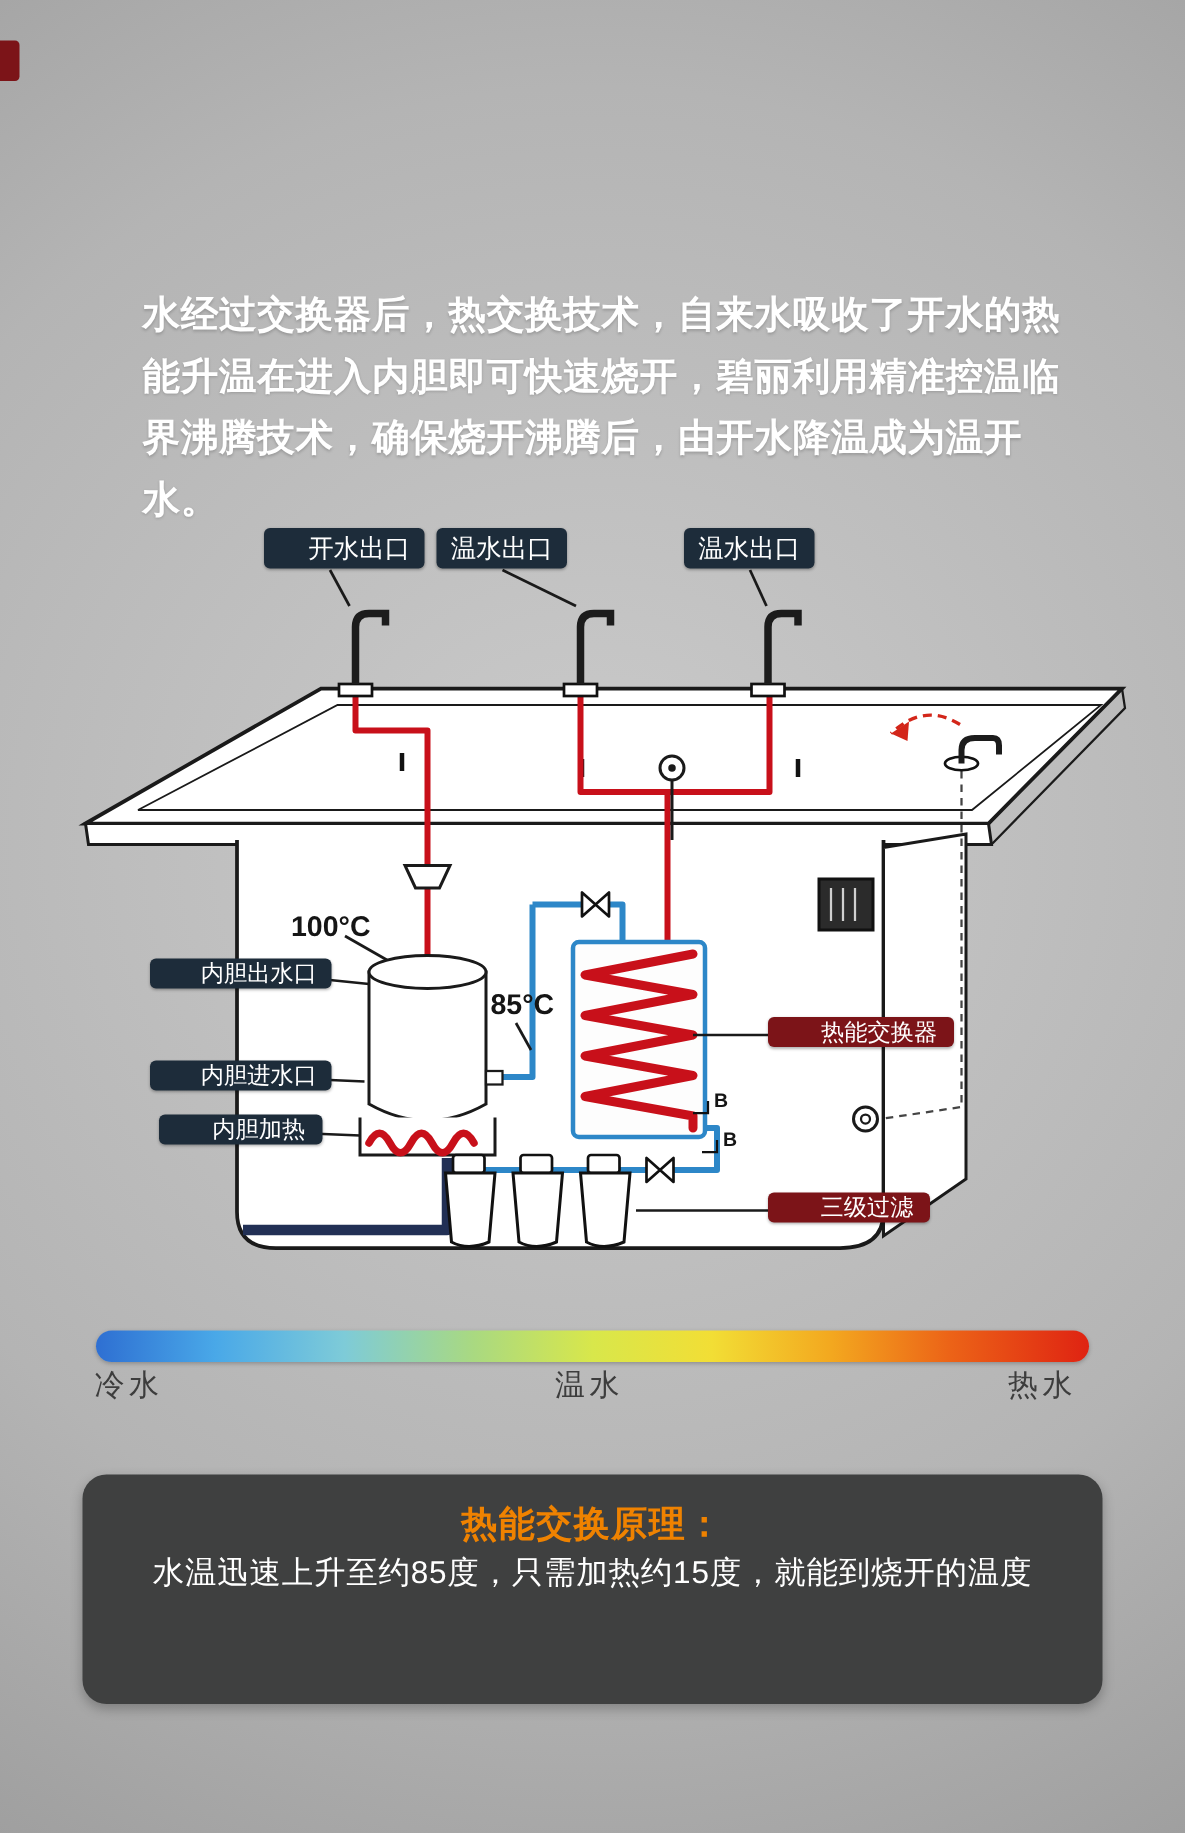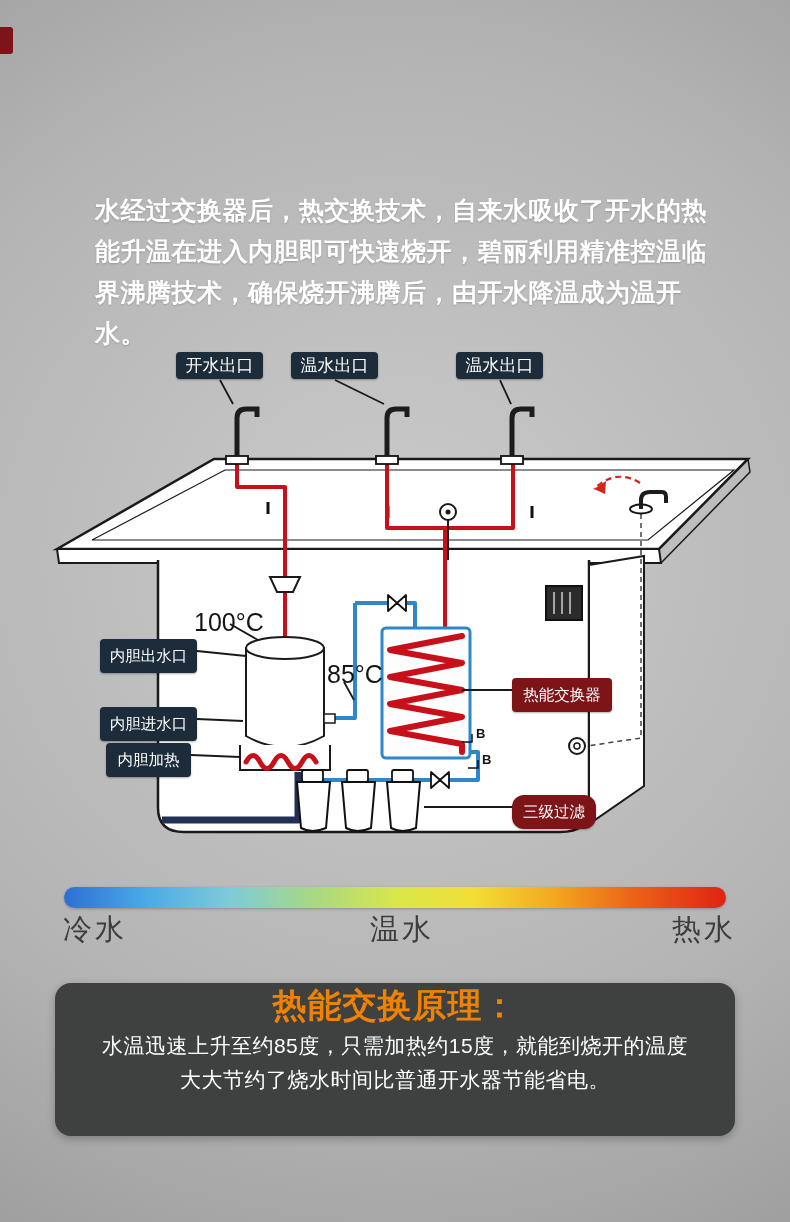--- a/index.html
+++ b/index.html
@@ -21,35 +21,35 @@
   }
   .diagram{position:absolute;left:0;top:340px;width:790px;height:545px;}
   .pill{
     position:absolute;display:flex;align-items:center;justify-content:center;
     color:#fff;border-radius:4px;box-shadow:0 1px 2px rgba(0,0,0,.3);
     white-space:nowrap;
   }
   .pill-navy{background:#1d2c3a;}
   .pill-red{background:#7c1418;}
   .pill-top{height:27px;font-size:17px;}
-  .pill-side{height:34px;font-size:15.5px;}
-  .temp-label{position:absolute;font-size:25px;font-weight:400;color:#151515;white-space:nowrap;}
+  .pill-side{height:20px;font-size:15.5px;padding-left:24px;}
+  .temp-label{position:absolute;font-size:19px;font-weight:700;color:#151515;white-space:nowrap;}
   .b-label{position:absolute;font-size:13px;font-weight:700;color:#151515;}
   .grad-bar{
     position:absolute;left:64px;top:887px;width:662px;height:21px;border-radius:11px;
     background:linear-gradient(to right,#2e6fd2 0%,#49a8e8 12%,#7ecbd8 25%,#a9d981 38%,#d8e74b 50%,#f2de35 62%,#f3a81f 74%,#ec6317 86%,#df2312 100%);
     box-shadow:0 1px 3px rgba(0,0,0,.25);
   }
-  .bar-label{position:absolute;top:910px;font-size:29px;color:#3d3d3d;letter-spacing:3px;white-space:nowrap;}
+  .bar-label{position:absolute;top:910px;font-size:20px;color:#3d3d3d;letter-spacing:3px;white-space:nowrap;}
   .principle-box{
     position:absolute;left:55px;top:983px;width:680px;height:153px;
     background:#3f4040;border-radius:16px;box-shadow:0 3px 8px rgba(0,0,0,.25);
     text-align:center;
   }
-  .principle-title{font-size:34px;font-weight:700;color:#ef8200;letter-spacing:1px;}
+  .principle-title{margin-top:17px;font-size:24px;font-weight:700;color:#ef8200;letter-spacing:1px;}
   .principle-line{font-size:21px;line-height:34px;color:#ffffff;letter-spacing:.5px;}
   .principle-line:first-of-type{margin-top:6px;}
 </style>
 </head>
 <body>
 
 <div class="page">
 
   <div class="corner-tab"></div>
 
@@ -158,41 +158,40 @@
       <path d="M197,651 L246,656"></path>
       <path d="M197,719 L243,721"></path>
       <path d="M191,755 L240,757"></path>
       <path d="M512,690 L462,690"></path>
       <path d="M512,807 L424,807"></path>
       <path d="M230,624 L258,640"></path>
       <path d="M344,682 L354,700"></path>
     </g>
   </svg>
 
-  <div class="pill pill-navy pill-top" style="left:176px;top:352px;width:87px;">开水出口</div>
+  <div class="pill pill-navy pill-top" style="left:176px;top:352px;width:87px;padding-left:20px;">开水出口</div>
   <div class="pill pill-navy pill-top" style="left:291px;top:352px;width:87px;">温水出口</div>
   <div class="pill pill-navy pill-top" style="left:456px;top:352px;width:87px;">温水出口</div>
 
   <div class="pill pill-navy pill-side" style="left:100px;top:639px;width:97px;">内胆出水口</div>
   <div class="pill pill-navy pill-side" style="left:100px;top:707px;width:97px;">内胆进水口</div>
   <div class="pill pill-navy pill-side" style="left:106px;top:743px;width:85px;">内胆加热</div>
 
   <div class="pill pill-red pill-side" style="left:512px;top:678px;width:100px;">热能交换器</div>
-  <div class="pill pill-red pill-side" style="left:512px;top:795px;width:84px;border-radius:12px;">三级过滤</div>
+  <div class="pill pill-red pill-side" style="left:512px;top:795px;width:84px;">三级过滤</div>
 
   <span class="temp-label" style="left:194px;top:608px;">100°C</span>
   <span class="temp-label" style="left:327px;top:660px;">85°C</span>
 
   <span class="b-label" style="left:476px;top:726px;">B</span>
   <span class="b-label" style="left:482px;top:752px;">B</span>
 
   <div class="grad-bar"></div>
   <span class="bar-label" style="left:63px;">冷水</span>
   <span class="bar-label" style="left:370px;">温水</span>
   <span class="bar-label" style="left:672px;">热水</span>
 
   <div class="principle-box">
     <div class="principle-title">热能交换原理：</div>
     <div class="principle-line">水温迅速上升至约85度，只需加热约15度，就能到烧开的温度</div>
-    <div class="principle-line">大大节约了烧水时间比普通开水器节能省电。</div>
   </div>
 
 </div>
 
 </body></html>

